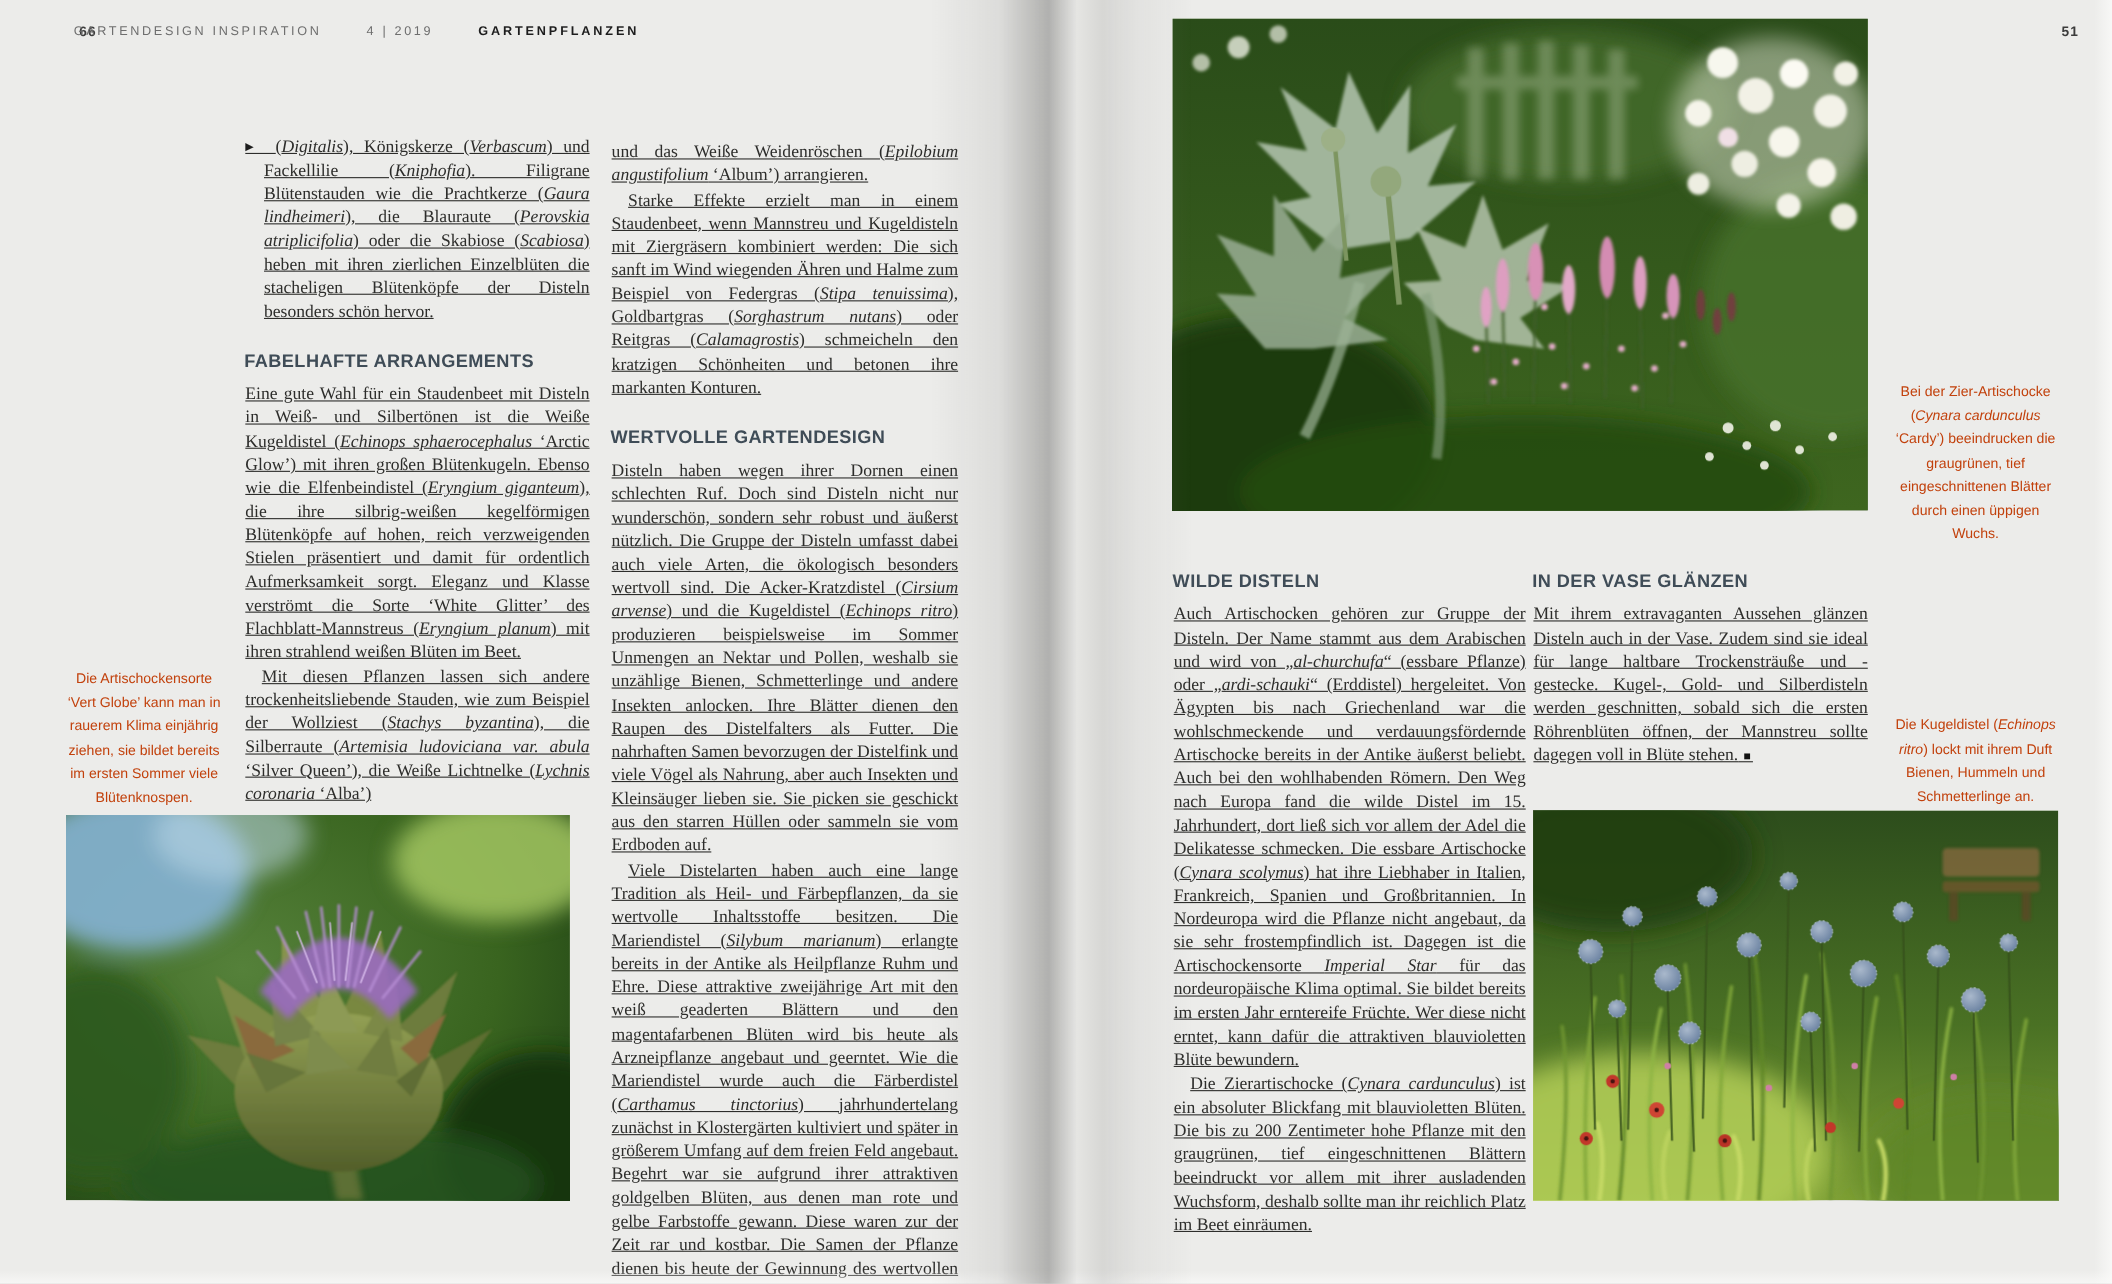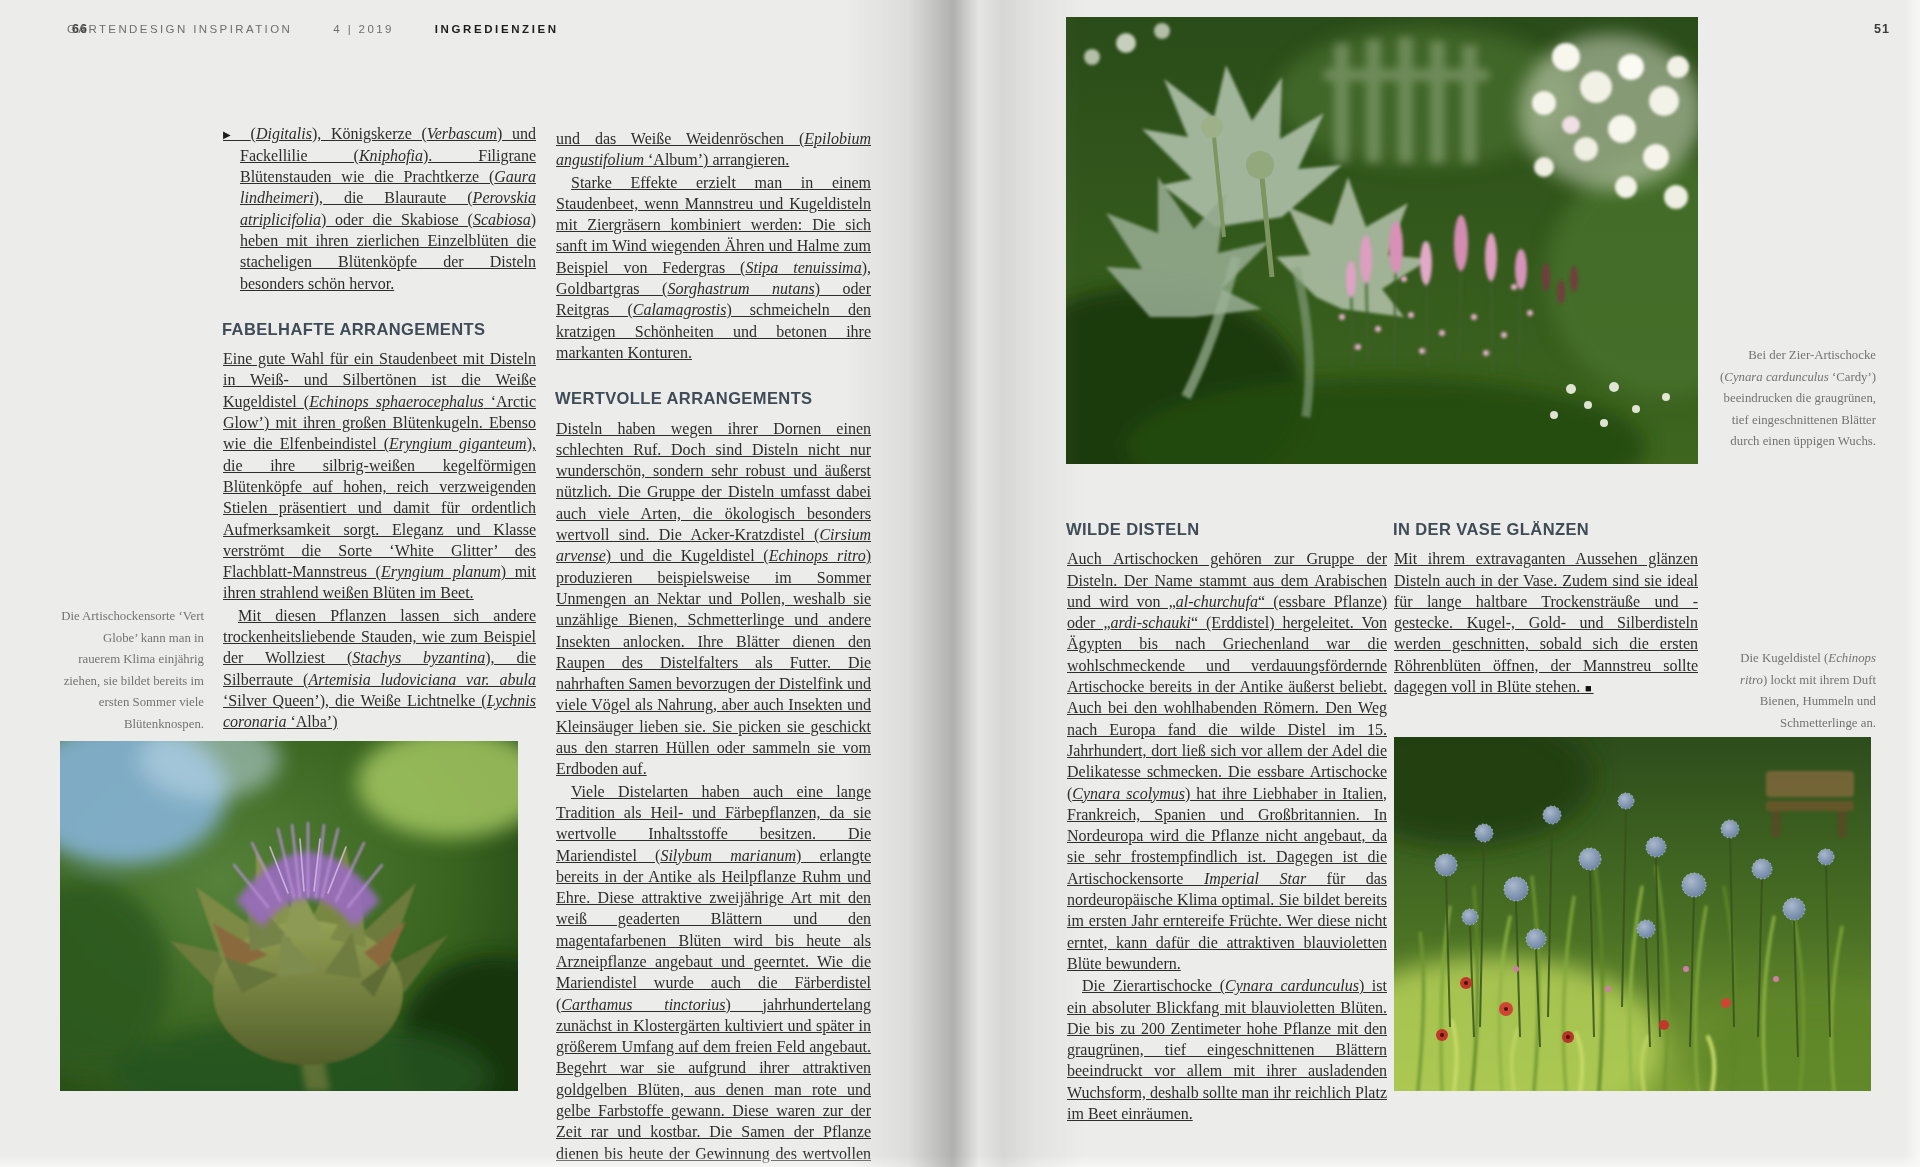--- a/index.html
+++ b/index.html
@@ -19,22 +19,22 @@
        hyphens:auto;-webkit-hyphens:auto;}
   .col p{margin:1px;text-decoration:underline;}
   .col p.indent{text-indent:15px;}
   .col p.lead{padding-left:17px;text-indent:-17px;}
   .para-marker{font-size:10px;letter-spacing:3px;vertical-align:1.5px;color:#1d1d1d;}
   .col-heading{font-family:"Liberation Sans",sans-serif;font-size:16.5px;font-weight:bold;
                letter-spacing:.4px;color:#3f4c57;margin:25px 0 8px 0;}
   .col-heading:first-child{margin-top:0;}
   .end-mark{font-size:11px;color:#111;letter-spacing:2px;}
   
-  .caption{position:absolute;font-family:Liberation Serif, serif;font-size:12.8px;
-           line-height:21.5px;color:#737373;text-align:right;}
+  .caption{position:absolute;font-family:Liberation Sans, sans-serif;font-size:12.8px;
+           line-height:21.5px;color:#c2410c;text-align:center;}
   
   .photo{position:absolute;overflow:hidden;background:#3a5c24;}
   .photo svg{display:block;width:100%;height:100%;}
   
   .gutter{position:absolute;left:846px;top:0;width:238px;height:100%;pointer-events:none;z-index:40;
     background:linear-gradient(90deg,
       rgba(90,90,88,0) 0%,
       rgba(90,90,88,.10) 26%,
       rgba(62,62,60,.34) 45%,
       rgba(120,120,118,.30) 50%,
@@ -49,34 +49,34 @@
 </style>
 </head>
 <body>
 
 <div class="spread">
 
   <span class="folio folio-left">66</span>
   <div class="masthead">
     <span class="mast-title">GARTENDESIGN INSPIRATION</span>
     <span class="mast-issue">4 | 2019</span>
-    <span class="mast-section">INGREDIENZIEN</span>
+    <span class="mast-section">GARTENPFLANZEN</span>
   </div>
   <span class="folio folio-right">51</span>
 
   <div class="col" style="left:222px;top:122px;width:315px;">
       <p class="body-para lead"><span class="para-marker">▶ </span><span>(<i>Digitalis</i>), Königskerze (<i>Verbascum</i>) und Fackellilie (<i>Kniphofia</i>). Filigrane Blütenstauden wie die Prachtkerze (<i>Gaura lindheimeri</i>), die Blauraute (<i>Perovskia atriplicifolia</i>) oder die Skabiose (<i>Scabiosa</i>) heben mit ihren zierlichen Einzelblüten die stacheligen Blütenköpfe der Disteln besonders schön hervor.</span></p>
       <h3 class="col-heading">FABELHAFTE ARRANGEMENTS</h3>
       <p class="body-para"><span>Eine gute Wahl für ein Staudenbeet mit Disteln in Weiß- und Silbertönen ist die Weiße Kugeldistel (<i>Echinops sphaerocephalus</i> ‘Arctic Glow’) mit ihren großen Blütenkugeln. Ebenso wie die Elfenbeindistel (<i>Eryngium giganteum</i>), die ihre silbrig-weißen kegelförmigen Blütenköpfe auf hohen, reich verzweigenden Stielen präsentiert und damit für ordentlich Aufmerksamkeit sorgt. Eleganz und Klasse verströmt die Sorte ‘White Glitter’ des Flachblatt-Mannstreus (<i>Eryngium planum</i>) mit ihren strahlend weißen Blüten im Beet.</span></p>
       <p class="body-para indent"><span>Mit diesen Pflanzen lassen sich andere trockenheitsliebende Stauden, wie zum Beispiel der Wollziest (<i>Stachys byzantina</i>), die Silberraute (<i>Artemisia ludoviciana var. abula</i> ‘Silver Queen’), die Weiße Lichtnelke (<i>Lychnis coronaria</i> ‘Alba’)</span></p>
     </div>
   <div class="col" style="left:555px;top:127px;width:317px;">
       <p class="body-para"><span>und das Weiße Weidenröschen (<i>Epilobium angustifolium</i> ‘Album’) arrangieren.</span></p>
       <p class="body-para indent"><span>Starke Effekte erzielt man in einem Staudenbeet, wenn Mannstreu und Kugeldisteln mit Ziergräsern kombiniert werden: Die sich sanft im Wind wiegenden Ähren und Halme zum Beispiel von Federgras (<i>Stipa tenuissima</i>), Goldbartgras (<i>Sorghastrum nutans</i>) oder Reitgras (<i>Calamagrostis</i>) schmeicheln den kratzigen Schönheiten und betonen ihre markanten Konturen.</span></p>
-      <h3 class="col-heading">WERTVOLLE ARRANGEMENTS</h3>
+      <h3 class="col-heading">WERTVOLLE GARTENDESIGN</h3>
       <p class="body-para"><span>Disteln haben wegen ihrer Dornen einen schlechten Ruf. Doch sind Disteln nicht nur wunderschön, sondern sehr robust und äußerst nützlich. Die Gruppe der Disteln umfasst dabei auch viele Arten, die ökologisch besonders wertvoll sind. Die Acker-Kratzdistel (<i>Cirsium arvense</i>) und die Kugeldistel (<i>Echinops ritro</i>) produzieren beispielsweise im Sommer Unmengen an Nektar und Pollen, weshalb sie unzählige Bienen, Schmetterlinge und andere Insekten anlocken. Ihre Blätter dienen den Raupen des Distelfalters als Futter. Die nahrhaften Samen bevorzugen der Distelfink und viele Vögel als Nahrung, aber auch Insekten und Kleinsäuger lieben sie. Sie picken sie geschickt aus den starren Hüllen oder sammeln sie vom Erdboden auf.</span></p>
       <p class="body-para indent"><span>Viele Distelarten haben auch eine lange Tradition als Heil- und Färbepflanzen, da sie wertvolle Inhaltsstoffe besitzen. Die Mariendistel (<i>Silybum marianum</i>) erlangte bereits in der Antike als Heilpflanze Ruhm und Ehre. Diese attraktive zweijährige Art mit den weiß geaderten Blättern und den magentafarbenen Blüten wird bis heute als Arzneipflanze angebaut und geerntet. Wie die Mariendistel wurde auch die Färberdistel (<i>Carthamus tinctorius</i>) jahrhundertelang zunächst in Klostergärten kultiviert und später in größerem Umfang auf dem freien Feld angebaut. Begehrt war sie aufgrund ihrer attraktiven goldgelben Blüten, aus denen man rote und gelbe Farbstoffe gewann. Diese waren zur der Zeit rar und kostbar. Die Samen der Pflanze dienen bis heute der Gewinnung des wertvollen Färberdistelöls.</span></p>
     </div>
 
   <div class="caption" style="left:58px;top:606px;width:146px;">Die Artischockensorte ‘Vert Globe’ kann man in rauerem Klima einjährig ziehen, sie bildet bereits im ersten Sommer viele Blütenknospen.</div>
 
   <div class="photo" style="left:60px;top:741px;width:458px;height:350px;">
     <svg viewBox="0 0 458 350" preserveAspectRatio="none">
       <defs>
         <radialGradient id="p1bg" cx="35%" cy="40%" r="85%">

